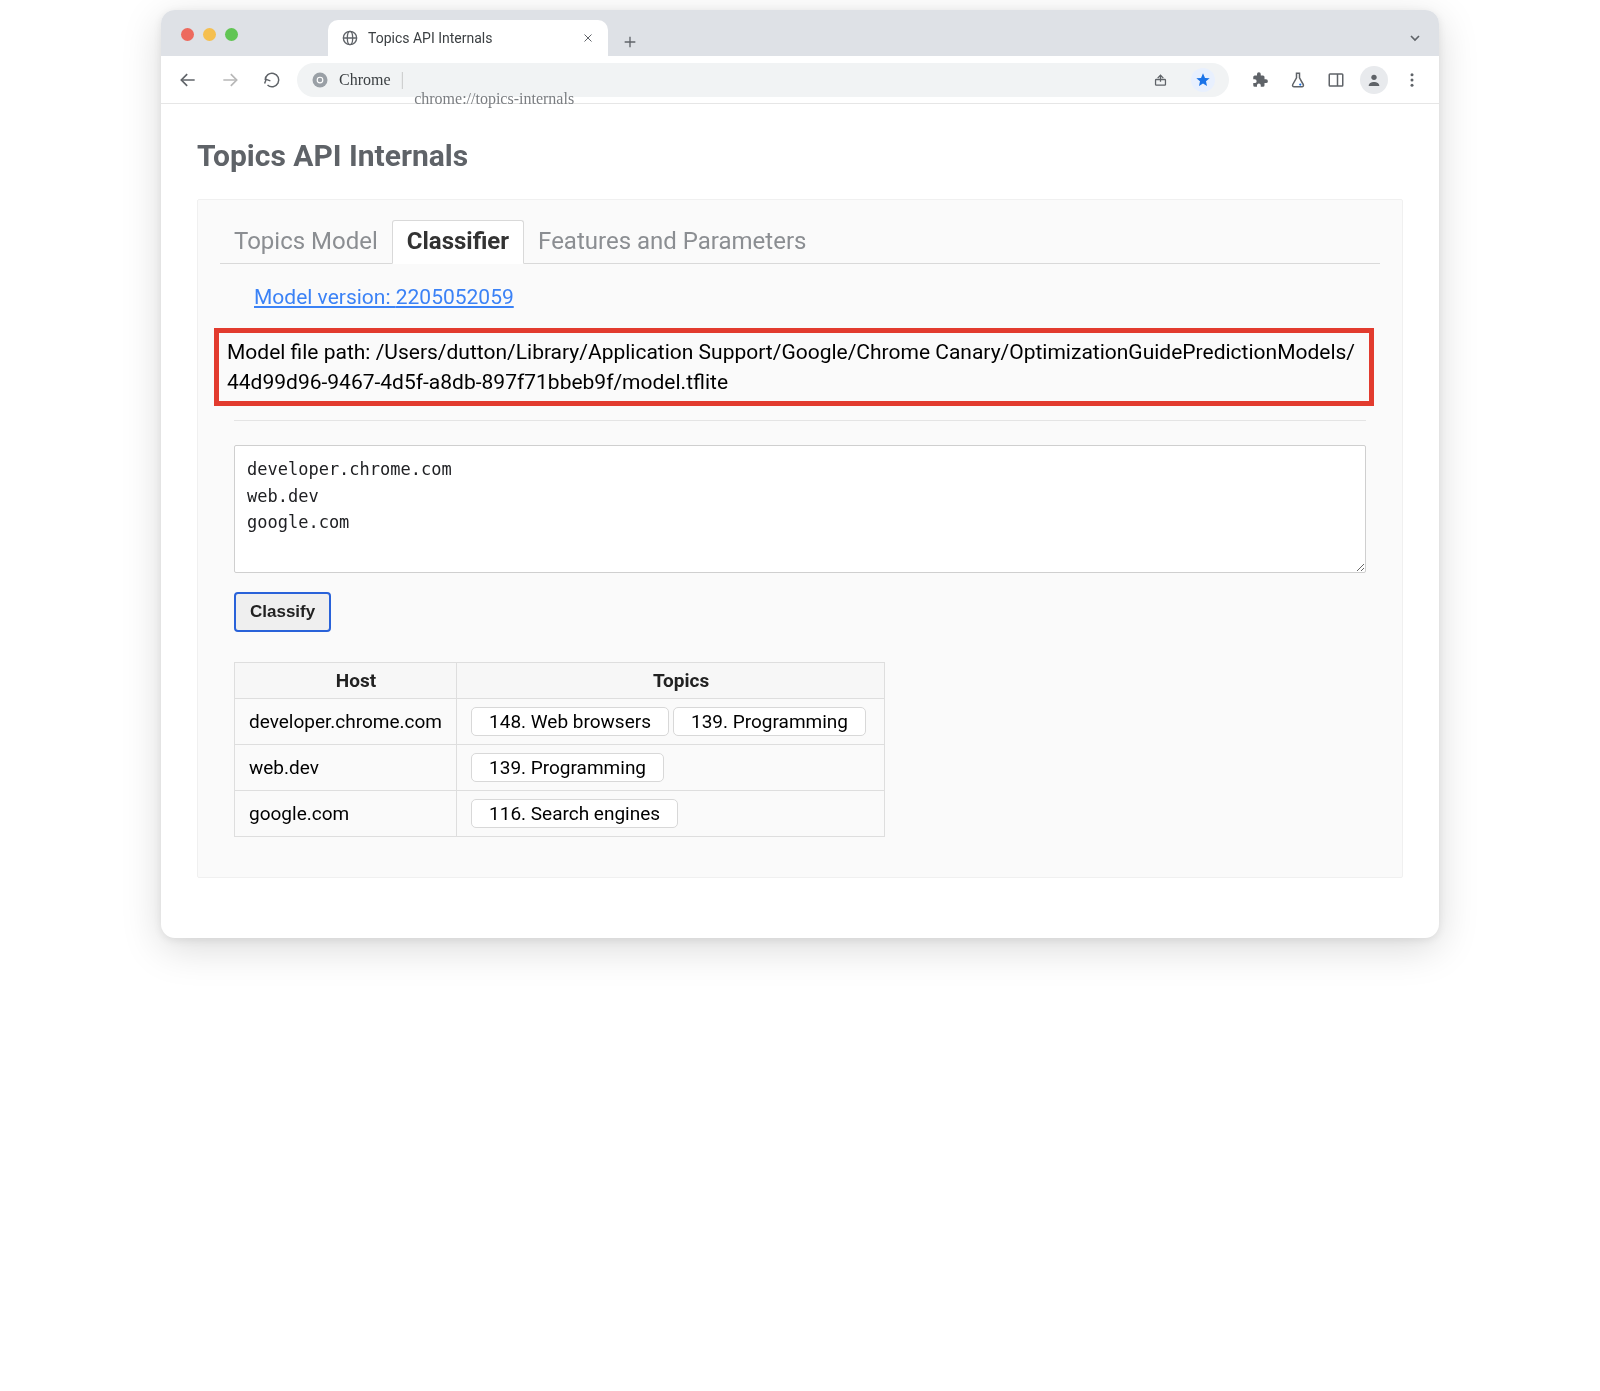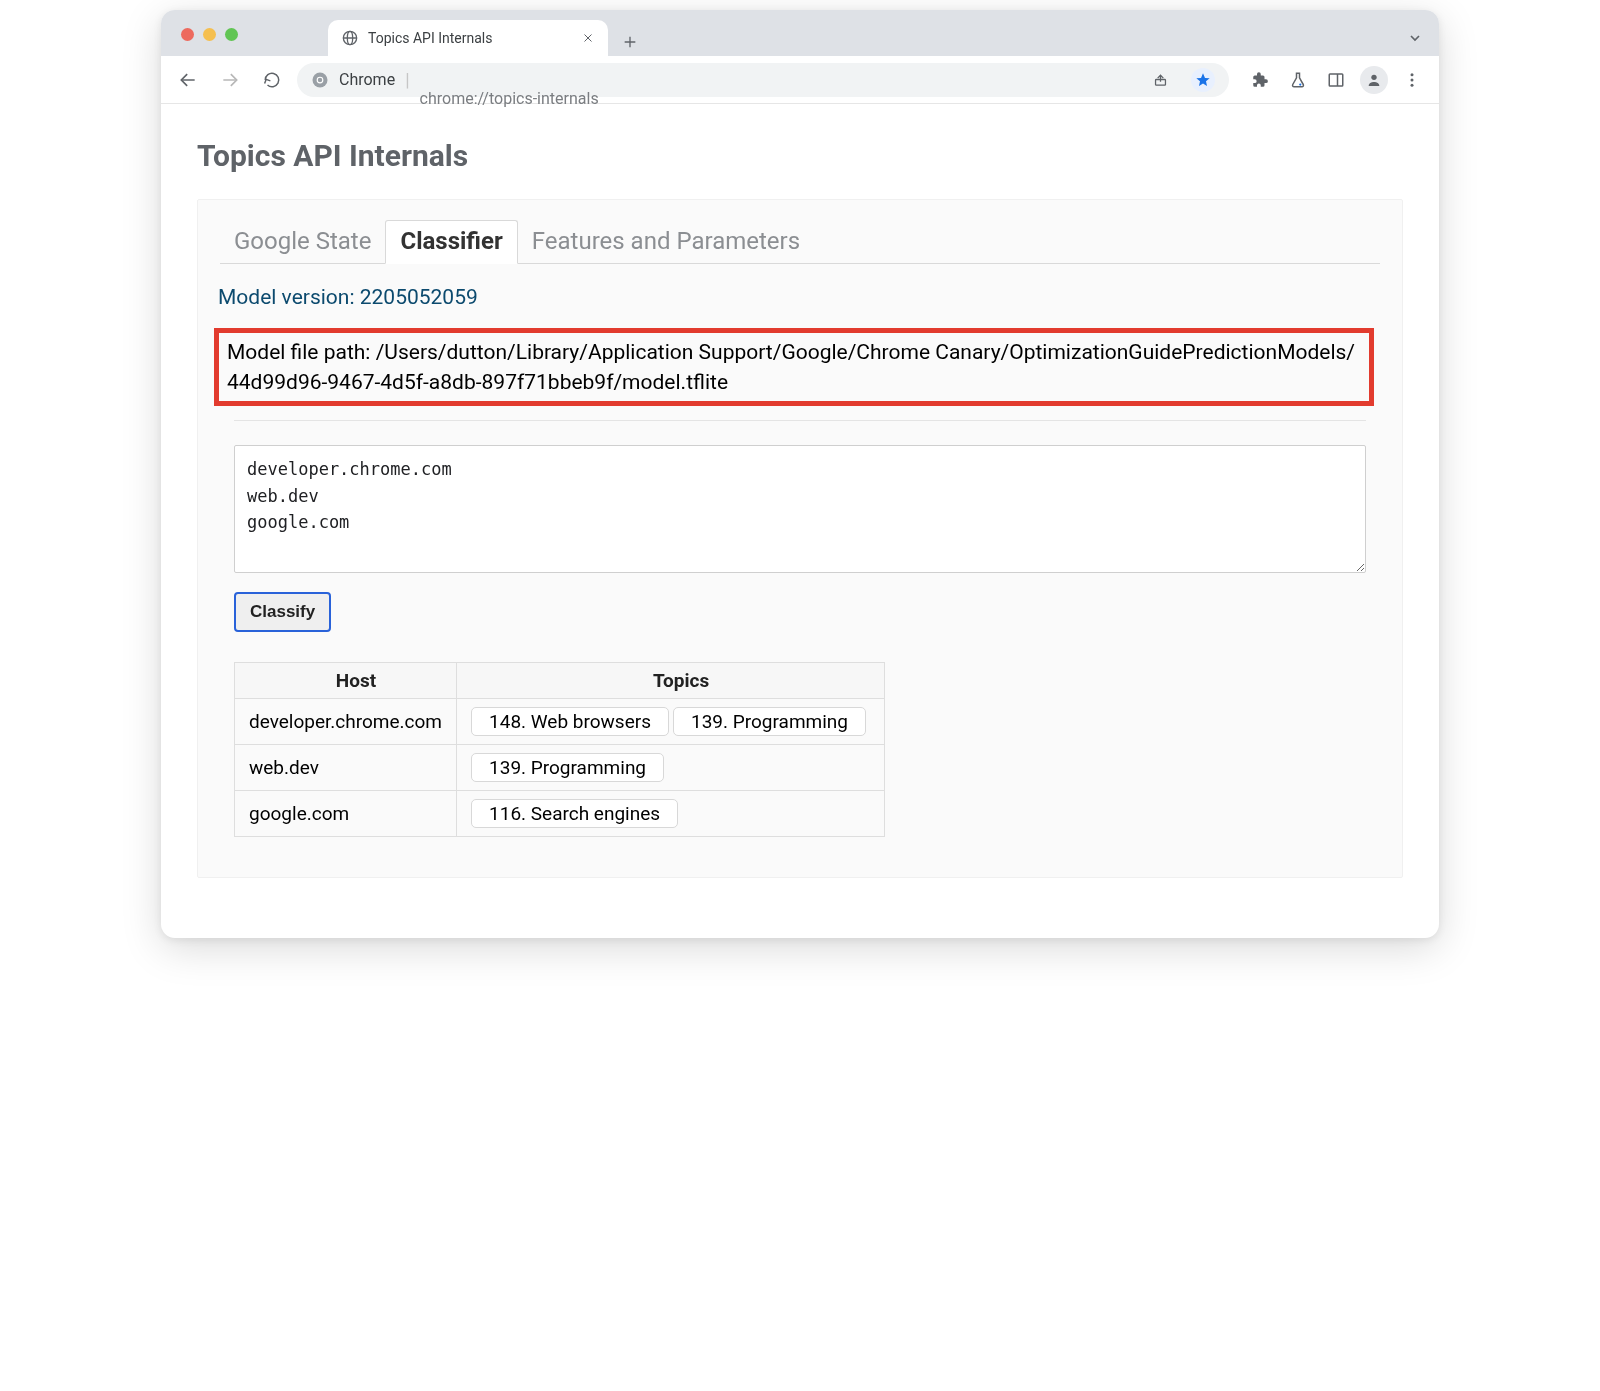--- a/index.html
+++ b/index.html
@@ -77,20 +77,21 @@
     flex: 1;
     background: #f1f3f4;
     border-radius: 20px;
     height: 34px;
     display: flex;
     align-items: center;
     padding: 0 14px;
     gap: 10px;
     color: #5f6368;
     font-size: 16px;
+    font-family: Liberation Serif, serif;
   }
   .omni-chrome-label { color: #3c4043; }
   .omni-divider { color: #c6c6c6; font-size: 18px; }
   .omni-url { color: #7a7d81; margin-top: 38px; }
   .omni-right { margin-left: auto; display: flex; gap: 14px; align-items: center; }
   .star-icon { color: #1a73e8; background: #e8f0fe; padding: 4px; border-radius: 50%; }
   .toolbar-right { display: flex; align-items: center; gap: 4px; margin-left: 6px; }
   .toolbar-right .nav-icon svg, .toolbar-right .nav-icon { color: #5f6368; }
   .avatar-circle { width: 28px; height: 28px; border-radius: 50%; background: #e8eaed; display: flex; align-items: center; justify-content: center; color: #5f6368; }
   
@@ -125,24 +126,25 @@
   .page-tab.active {
     color: #333;
     font-weight: 700;
     background: #fff;
     border: 1px solid #d9d9d9;
     border-bottom: 1px solid #fff;
     margin-bottom: -1px;
     border-radius: 3px 3px 0 0;
   }
   .model-info {
-    margin: 0 20px 14px;
+    margin: 0 56px 14px;
     font-size: 21px;
-    color: #0c4a6e;
+    color: #3b82f6;
     line-height: 1.5;
+    text-decoration: underline;
   }
   .model-path-box {
     border: 5px solid #e23b2e;
     padding: 4px 8px;
     margin: 0 28px 10px 16px;
     font-size: 21px;
     line-height: 1.45;
     word-break: break-all;
   }
   .divider {
@@ -323,21 +325,21 @@
           </svg>
       </div>
     </div>
   </div>
 
   <div class="page">
     <h1 class="page-title">Topics API Internals</h1>
 
     <div class="panel">
       <div class="tabs-row">
-        <div class="page-tab">Google State</div>
+        <div class="page-tab">Topics Model</div>
         <div class="page-tab active">Classifier</div>
         <div class="page-tab">Features and Parameters</div>
       </div>
 
       <div class="model-info">
         <span>Model version: </span><span>2205052059</span>
       </div>
       <div class="model-path-box">
         <span>Model file path: </span><span>/Users/dutton/Library/Application Support/Google/Chrome Canary/OptimizationGuidePredictionModels/44d99d96-9467-4d5f-a8db-897f71bbeb9f/model.tflite</span>
       </div>

